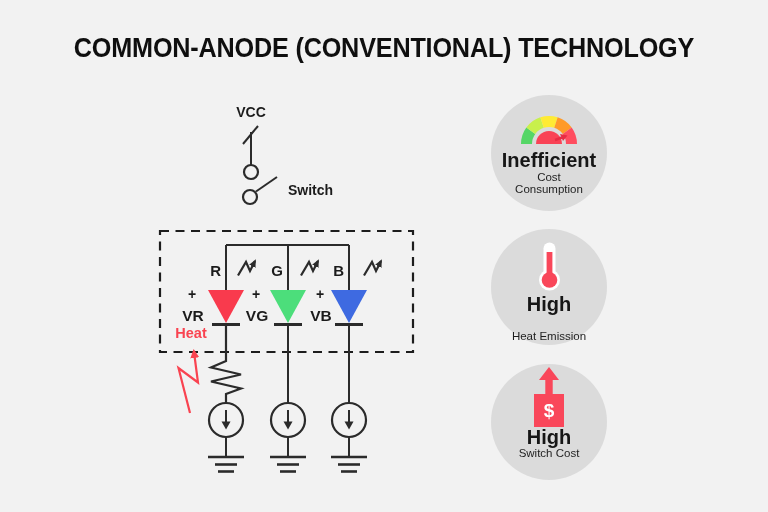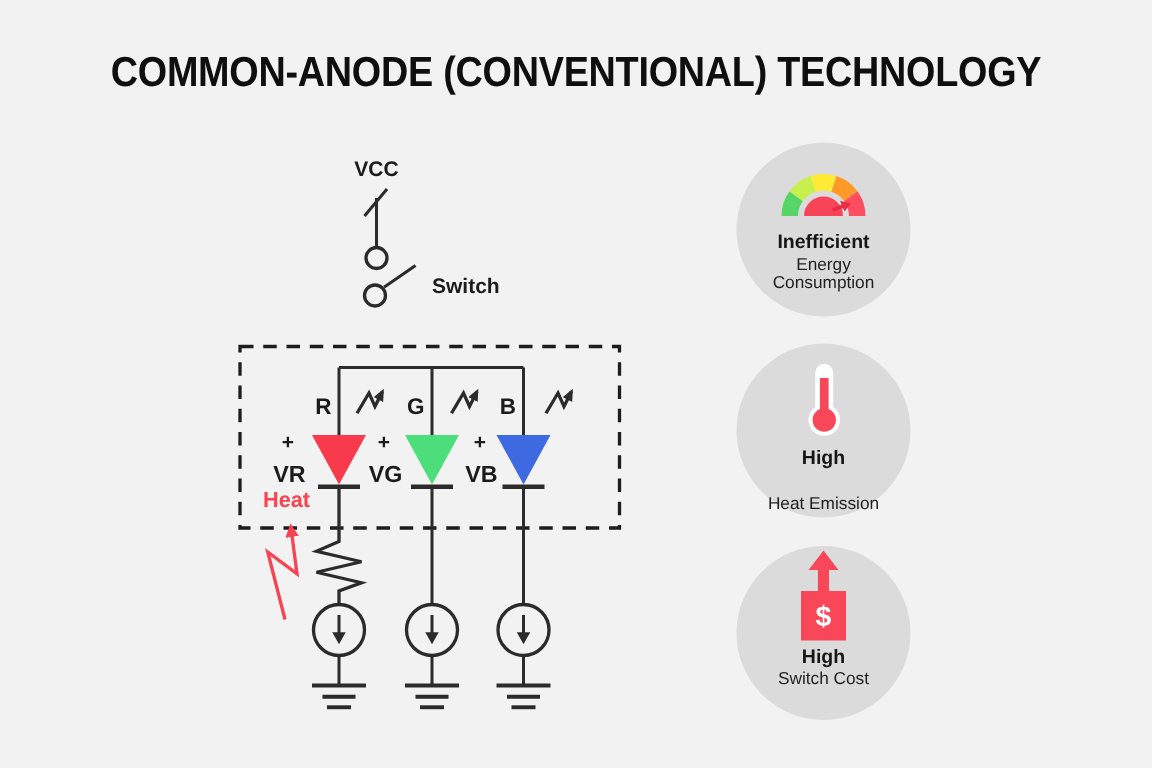--- a/index.html
+++ b/index.html
@@ -15,21 +15,21 @@
     letter-spacing:-0.2px;line-height:30px;
     transform:scaleX(0.9);transform-origin:50% 50%;
     white-space:nowrap;
   }
   .circuit-svg{position:absolute;left:0;top:0;}
   .badge{
     position:absolute;left:491px;width:116px;height:116px;border-radius:50%;
     background:#dbdbdb;display:flex;flex-direction:column;align-items:center;
     text-align:center;
   }
-  .badge-title{font-size:13px;font-weight:600;color:#161616;line-height:17px;}
+  .badge-title{font-size:20px;font-weight:600;color:#161616;line-height:17px;}
   .badge-sub{font-size:11.5px;font-weight:500;color:#1e1e1e;line-height:11.5px;}
   .badge-sub span{display:block;}
   svg text{font-family:"Liberation Sans",sans-serif;}
 </style>
 </head>
 <body>
 
 <div class="title">COMMON-ANODE (CONVENTIONAL) TECHNOLOGY</div>
 
 <svg class="circuit-svg" width="470" height="512" viewBox="0 0 470 512">
@@ -126,21 +126,21 @@
     <path d="M7.35,15.54 A28,28 0 0 1 21.35,5.37 L24.75,15.83 A17,17 0 0 0 16.25,22.01 Z" fill="#c8f04c"></path>
     <path d="M21.35,5.37 A28,28 0 0 1 38.65,5.37 L35.25,15.83 A17,17 0 0 0 24.75,15.83 Z" fill="#ffeb34"></path>
     <path d="M38.65,5.37 A28,28 0 0 1 52.65,15.54 L43.75,22.01 A17,17 0 0 0 35.25,15.83 Z" fill="#ff9a28"></path>
     <path d="M52.65,15.54 A28,28 0 0 1 58,32 L47,32 A17,17 0 0 0 43.75,22.01 Z" fill="#ff4d5f"></path>
     <path d="M17,32 A13,13 0 0 1 43,32 Z" fill="#f94356"></path>
     <line x1="36" y1="28" x2="43" y2="25.5" stroke="#e82c44" stroke-width="2.4"></line>
     <polygon points="48.5,23.5 41,22 44,29" fill="#e82c44"></polygon>
   </svg>
   <div class="badge-title" style="margin-top:6px">Inefficient</div>
   <div class="badge-sub" style="margin-top:3px">
-    <span>Energy</span>
+    <span>Cost</span>
     <span>Consumption</span>
   </div>
 </div>
 
 <div class="badge" style="top:229px">
   <svg width="25" height="50" viewBox="0 0 25 50" style="margin-top:12px">
     <rect x="6.5" y="1.5" width="12" height="36" rx="6" fill="#ffffff"></rect>
     <circle cx="12.5" cy="39" r="10.5" fill="#ffffff"></circle>
     <rect x="9.6" y="11" width="5.8" height="27" fill="#f9475a"></rect>
     <circle cx="12.5" cy="39" r="7.8" fill="#f9475a"></circle>

